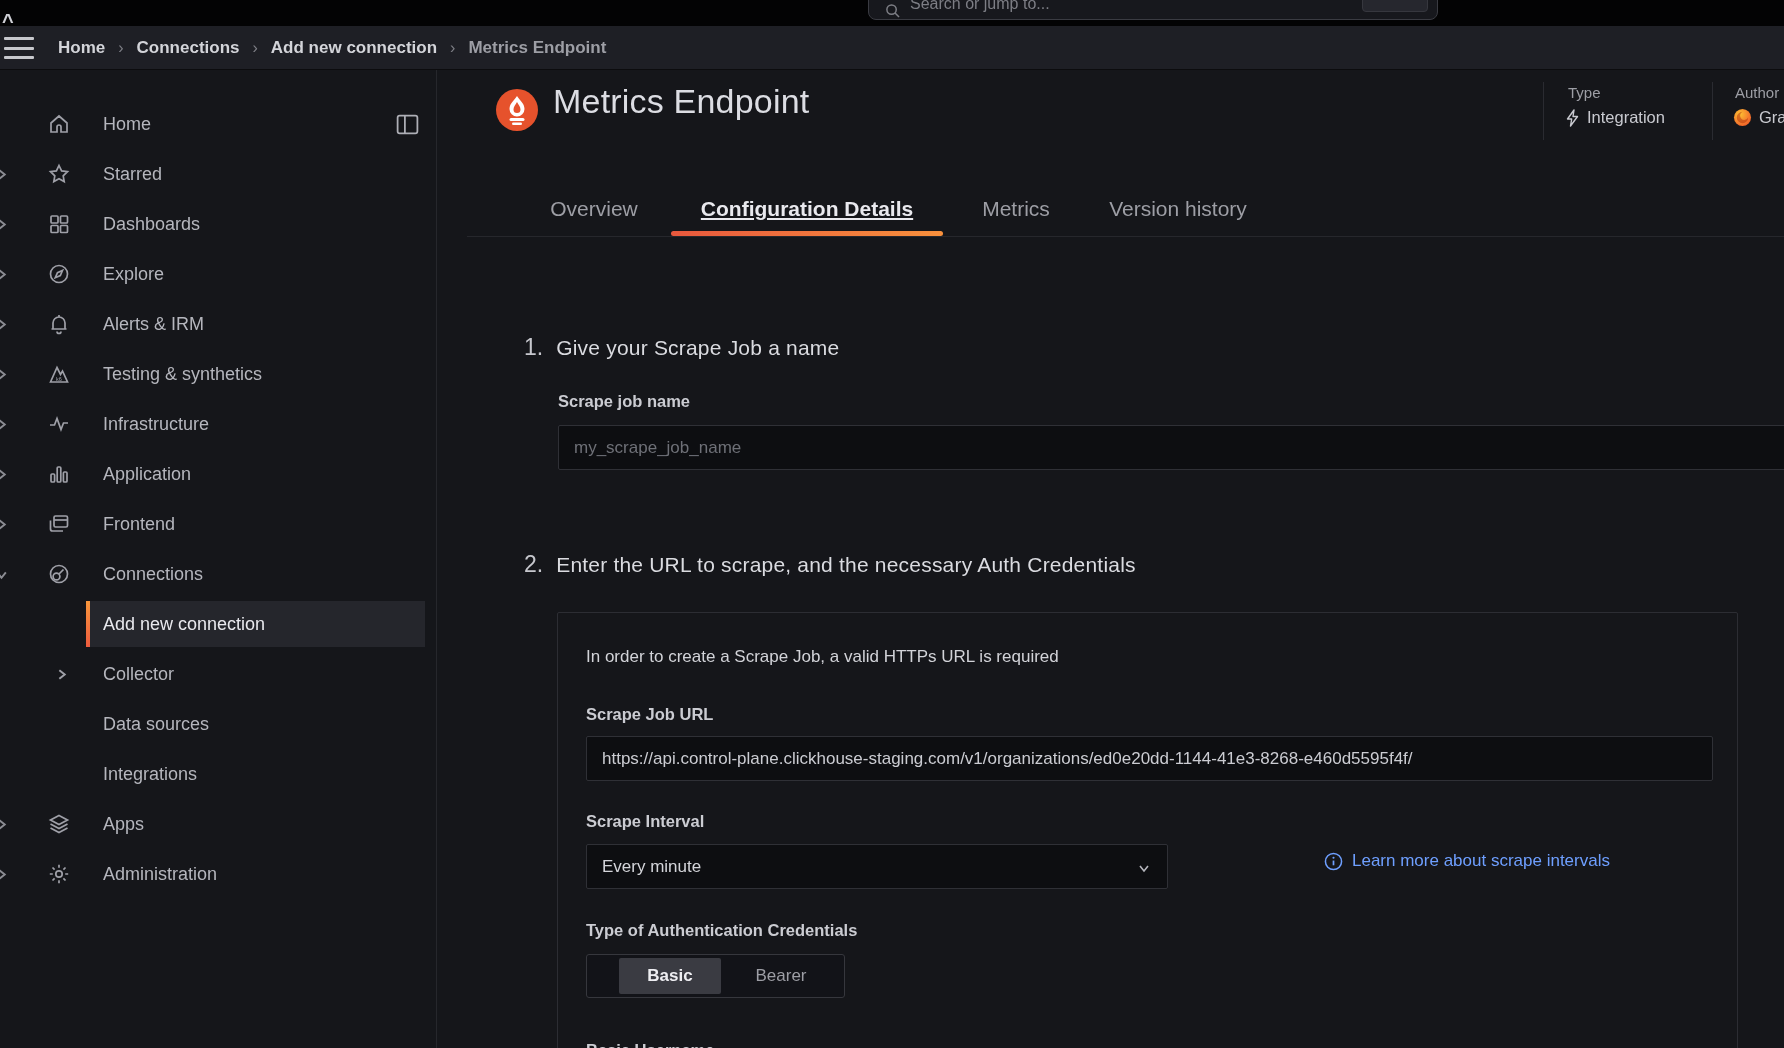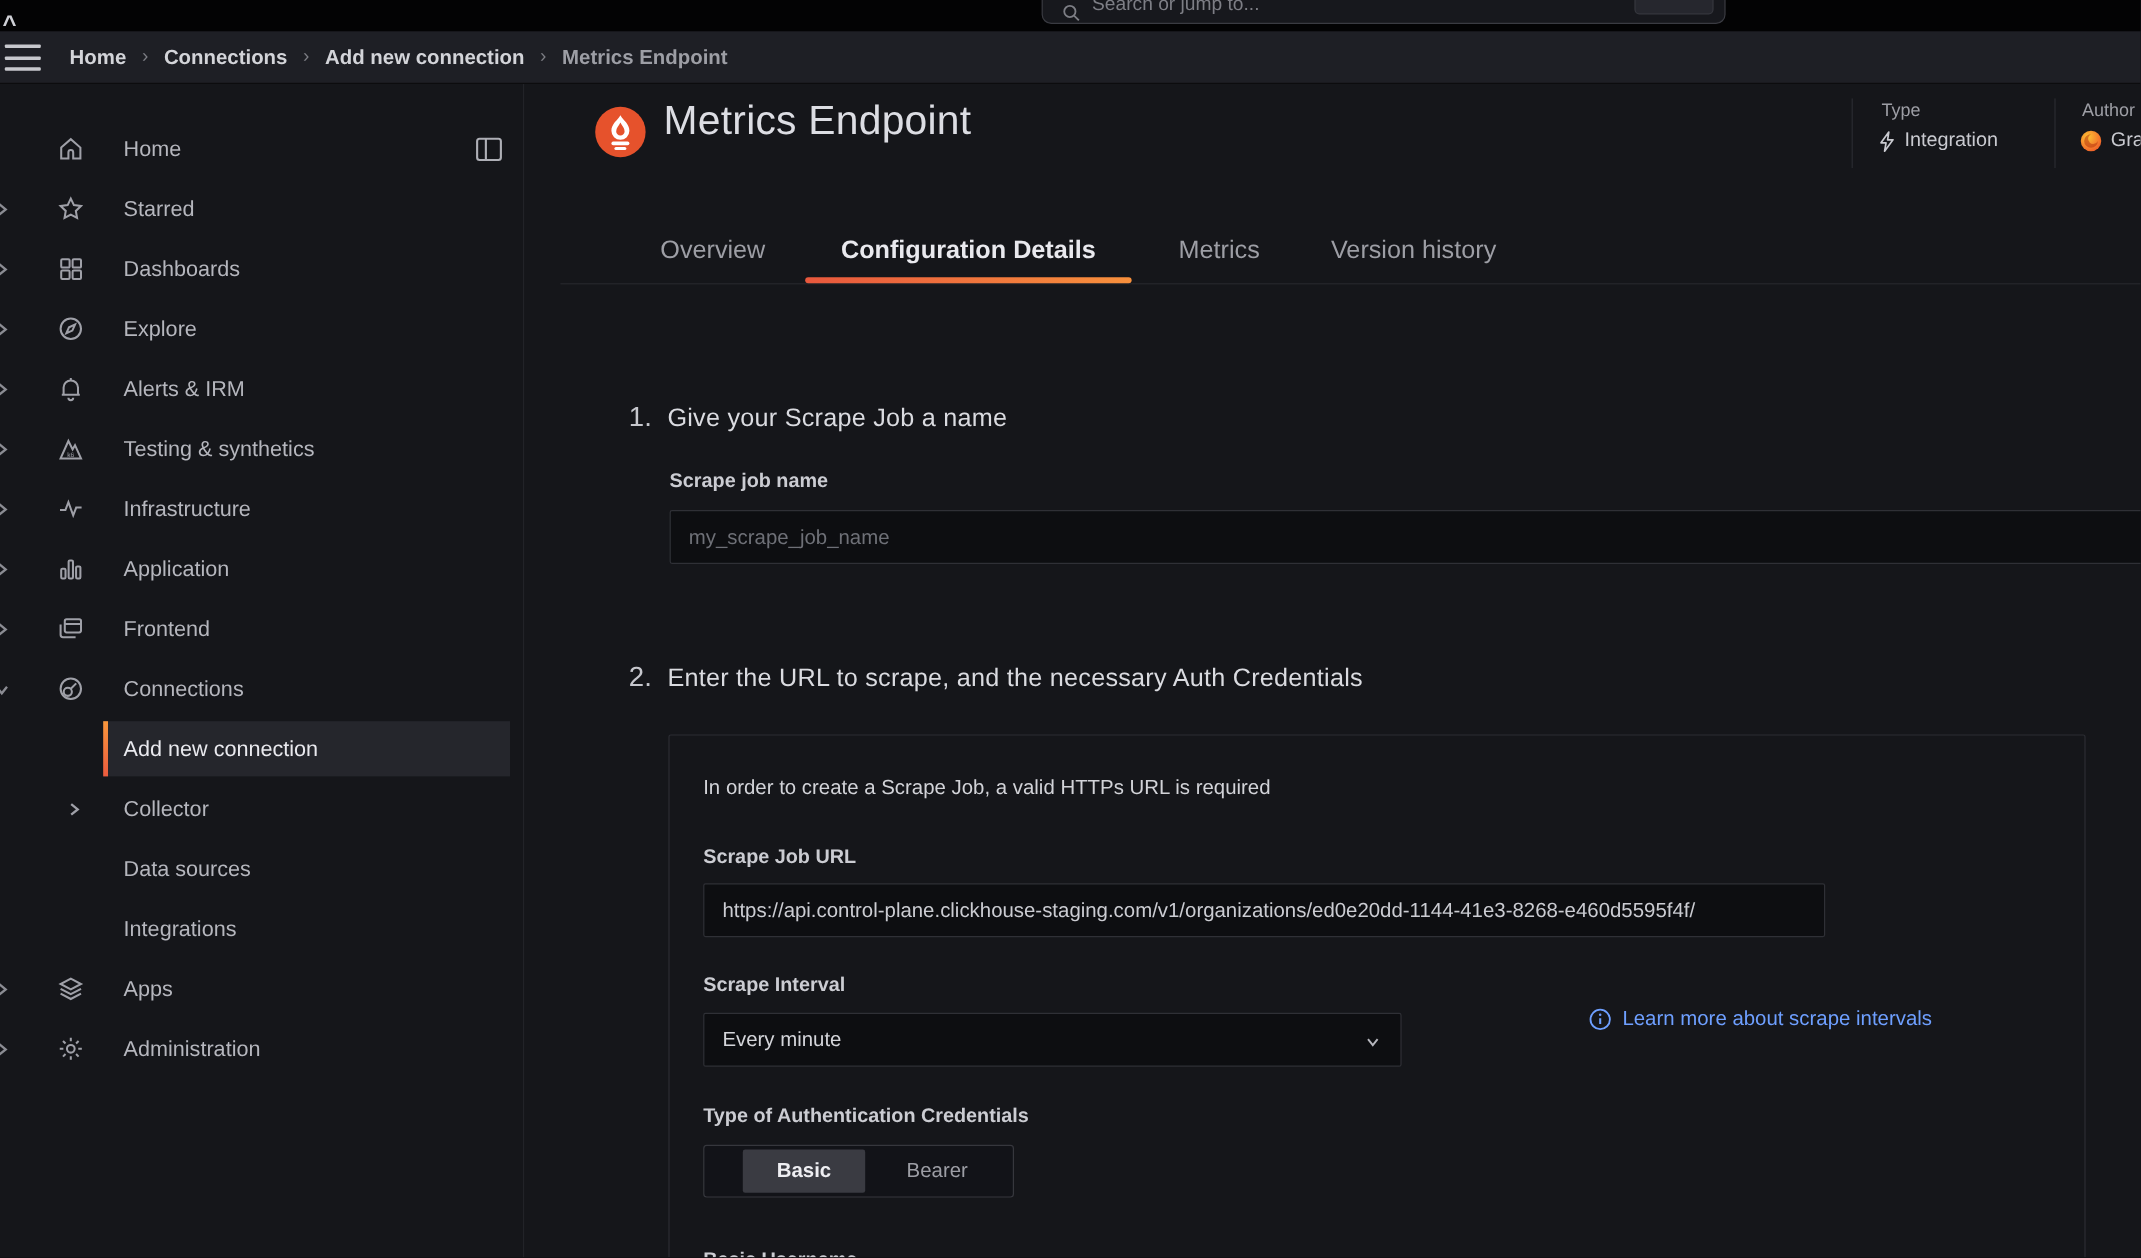--- a/index.html
+++ b/index.html
@@ -326,21 +326,21 @@
         <circle cx="10" cy="10" r="9" fill="url(#gfn)"></circle>
         <path d="M10 4 a6 6 0 1 0 6 6 a4.5 4.5 0 1 1 -6 -6 Z" fill="#b7350f" opacity="0.55"></path>
       </svg>
       <span>Grafana</span>
     </div>
 
     <div class="tabs-border"></div>
     <div class="tab" style="left:94px; width:126px;">
       <span>Overview</span>
       </div>
-    <div class="tab active" style="left:246px; width:248px;">
+    <div class="tab active" style="left:246px; width:248px;text-decoration:underline;">
       <span>Configuration Details</span>
       </div>
     <div class="tab" style="left:517px; width:124px;">
       <span>Metrics</span>
       </div>
     <div class="tab" style="left:650px; width:182px;">
       <span>Version history</span>
       </div>
 
     <div class="section-head" style="left:87px; top:264px;">
@@ -352,31 +352,31 @@
 
     <div class="section-head" style="left:87px; top:481px;">
       <span class="h-number">2.</span>
       <span class="h-text">Enter the URL to scrape, and the necessary Auth Credentials</span>
     </div>
 
     <div class="box2">
       <div class="field-label" style="left:28px; top:34px; font-weight:400; font-size:17px; color:#d2d3d8;">In order to create a Scrape Job, a valid HTTPs URL is required</div>
 
       <div class="field-label" style="left:28px; top:92px;">Scrape Job URL</div>
-      <input class="text-input" style="left: 28px; top: 123px; width: 935px;" value="https://api.control-plane.clickhouse-staging.com/v1/organizations/ed0e20dd-1144-41e3-8268-e460d5595f4f/">
+      <input class="text-input" style="left: 28px; top: 123px; width: 1127px;" value="https://api.control-plane.clickhouse-staging.com/v1/organizations/ed0e20dd-1144-41e3-8268-e460d5595f4f/">
 
       <div class="field-label" style="left:28px; top:199px;">Scrape Interval</div>
       <div class="select" style="left:28px; top:231px; width:582px;">
         <span>Every minute</span>
         <svg class="sel-chev" viewBox="0 0 14 14">
           <polyline points="3,5 7,10 11,5" fill="none" stroke="#b5b6bd" stroke-width="1.6"></polyline>
         </svg>
       </div>
 
-      <div class="learn-link" style="left:766px; top:226px;">
+      <div class="learn-link" style="left:766px; top:238px;">
         <svg width="19" height="19" viewBox="0 0 20 20">
           <circle cx="10" cy="10" r="8.5" fill="none" stroke="#6e9fff" stroke-width="1.6"></circle>
           <line x1="10" y1="9" x2="10" y2="14" stroke="#6e9fff" stroke-width="1.8"></line>
           <circle cx="10" cy="6" r="1.1" fill="#6e9fff"></circle>
         </svg>
         <span>Learn more about scrape intervals</span>
       </div>
 
       <div class="field-label" style="left:28px; top:308px;">Type of Authentication Credentials</div>
       <div class="segmented" style="left:28px; top:341px;padding-left:32px;">

